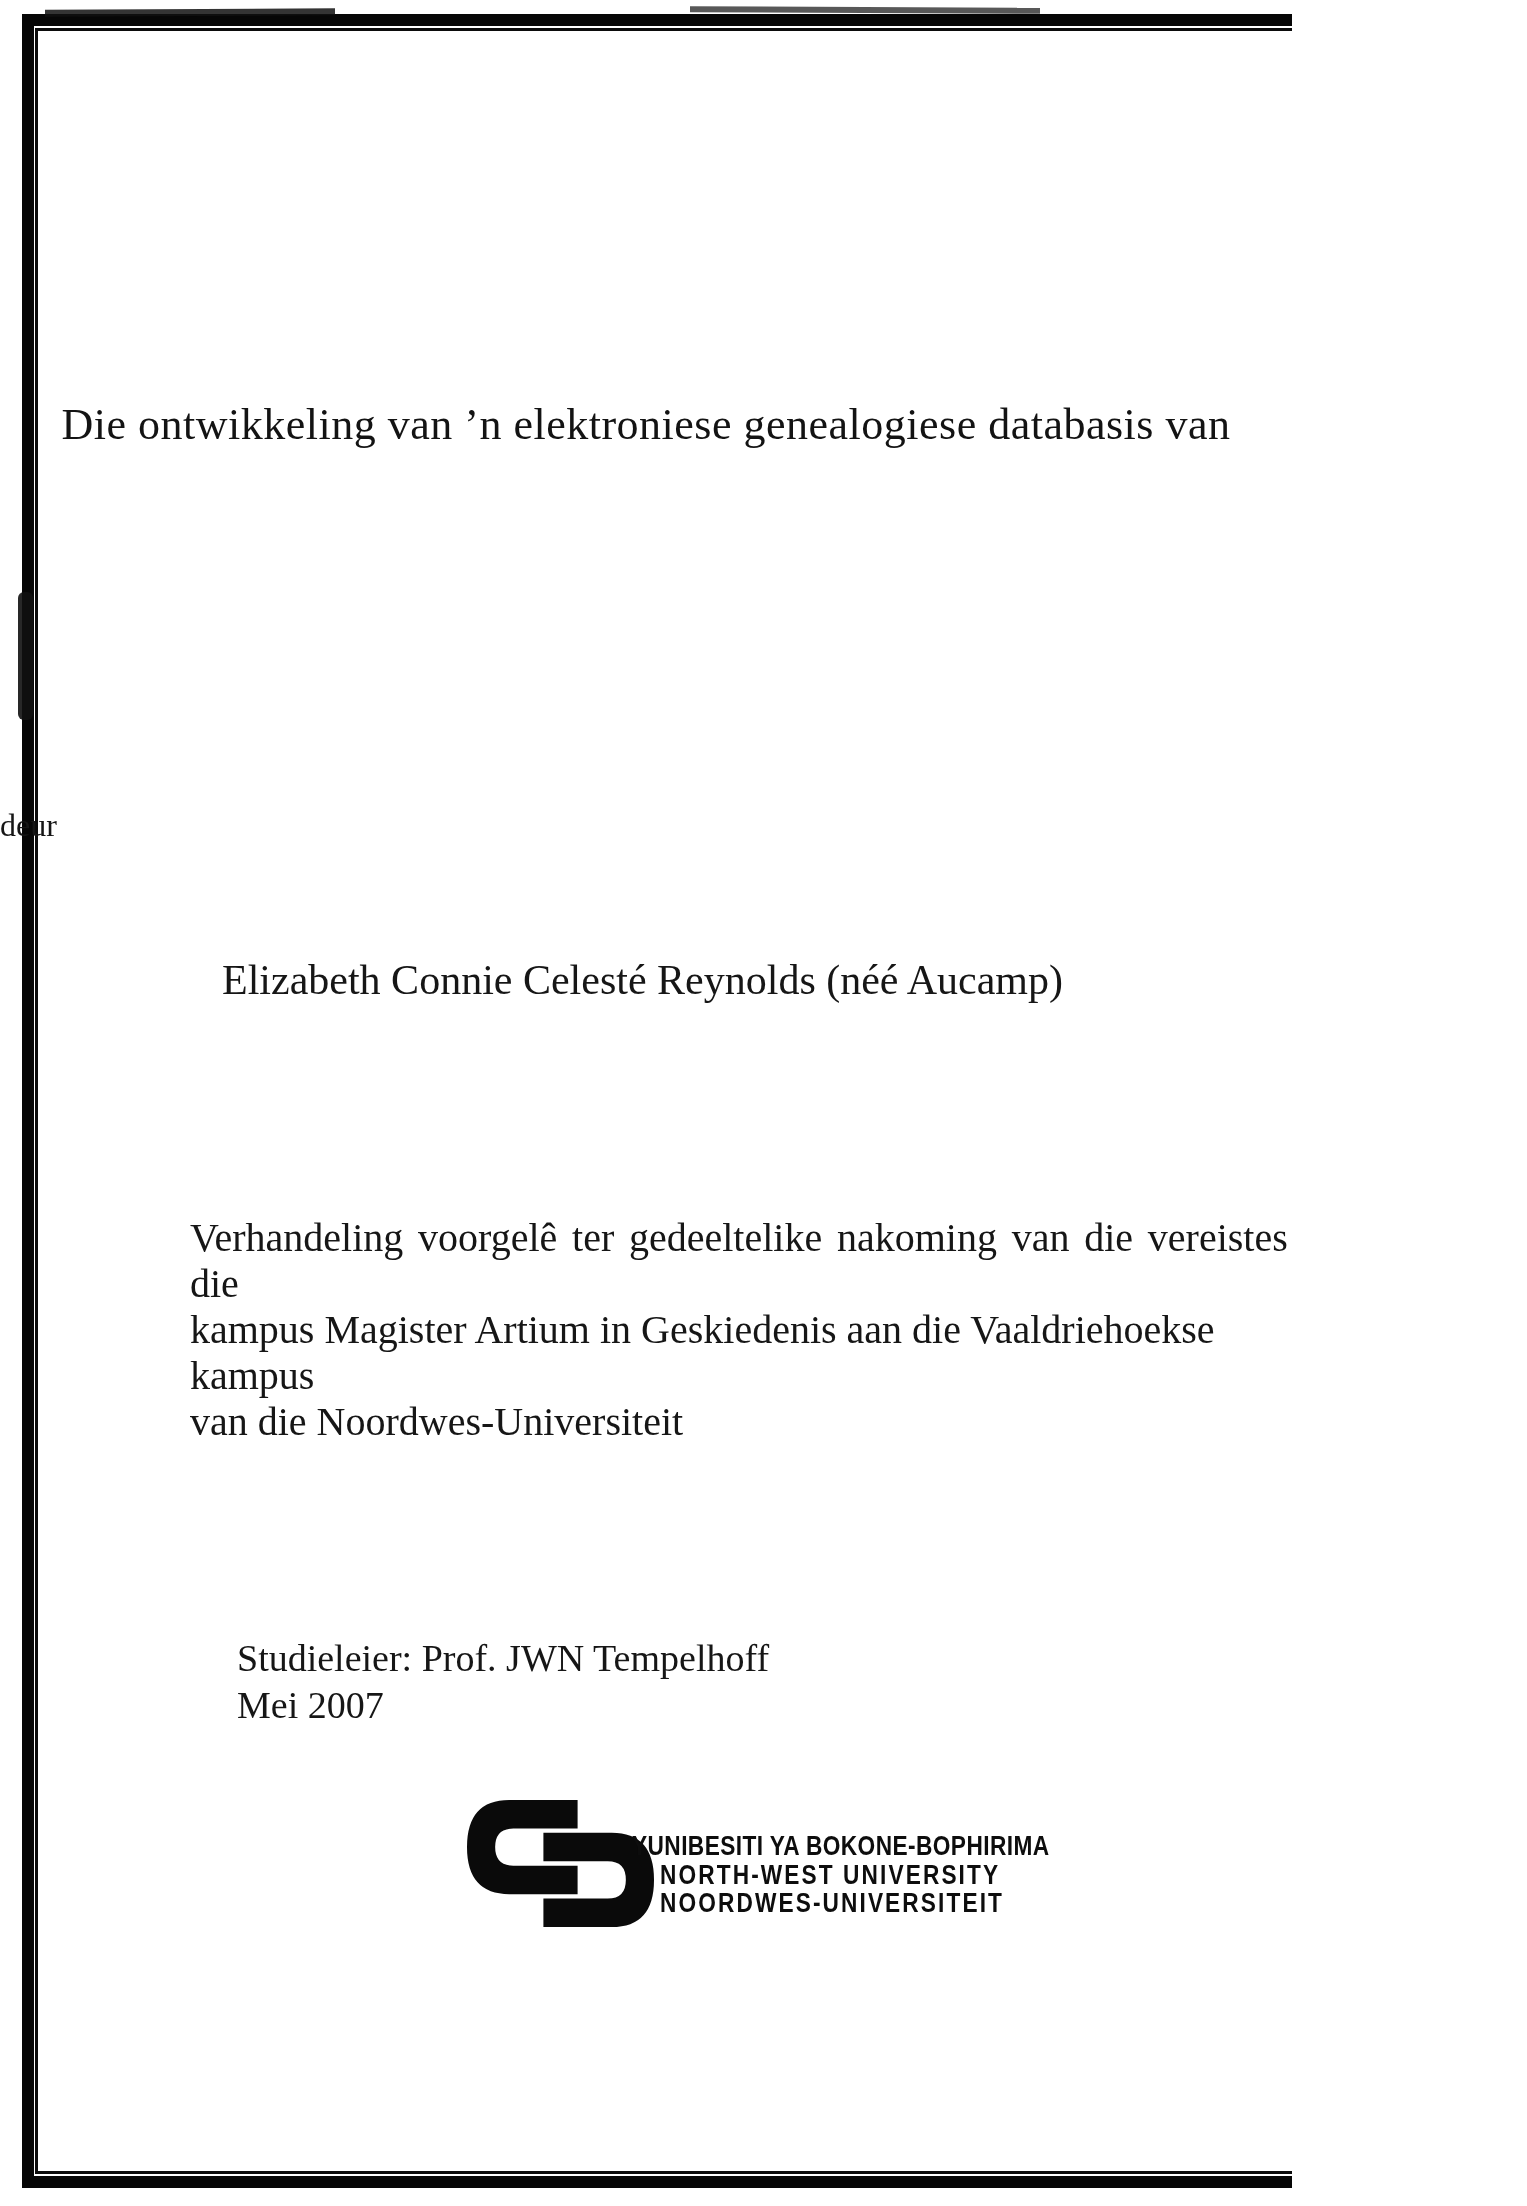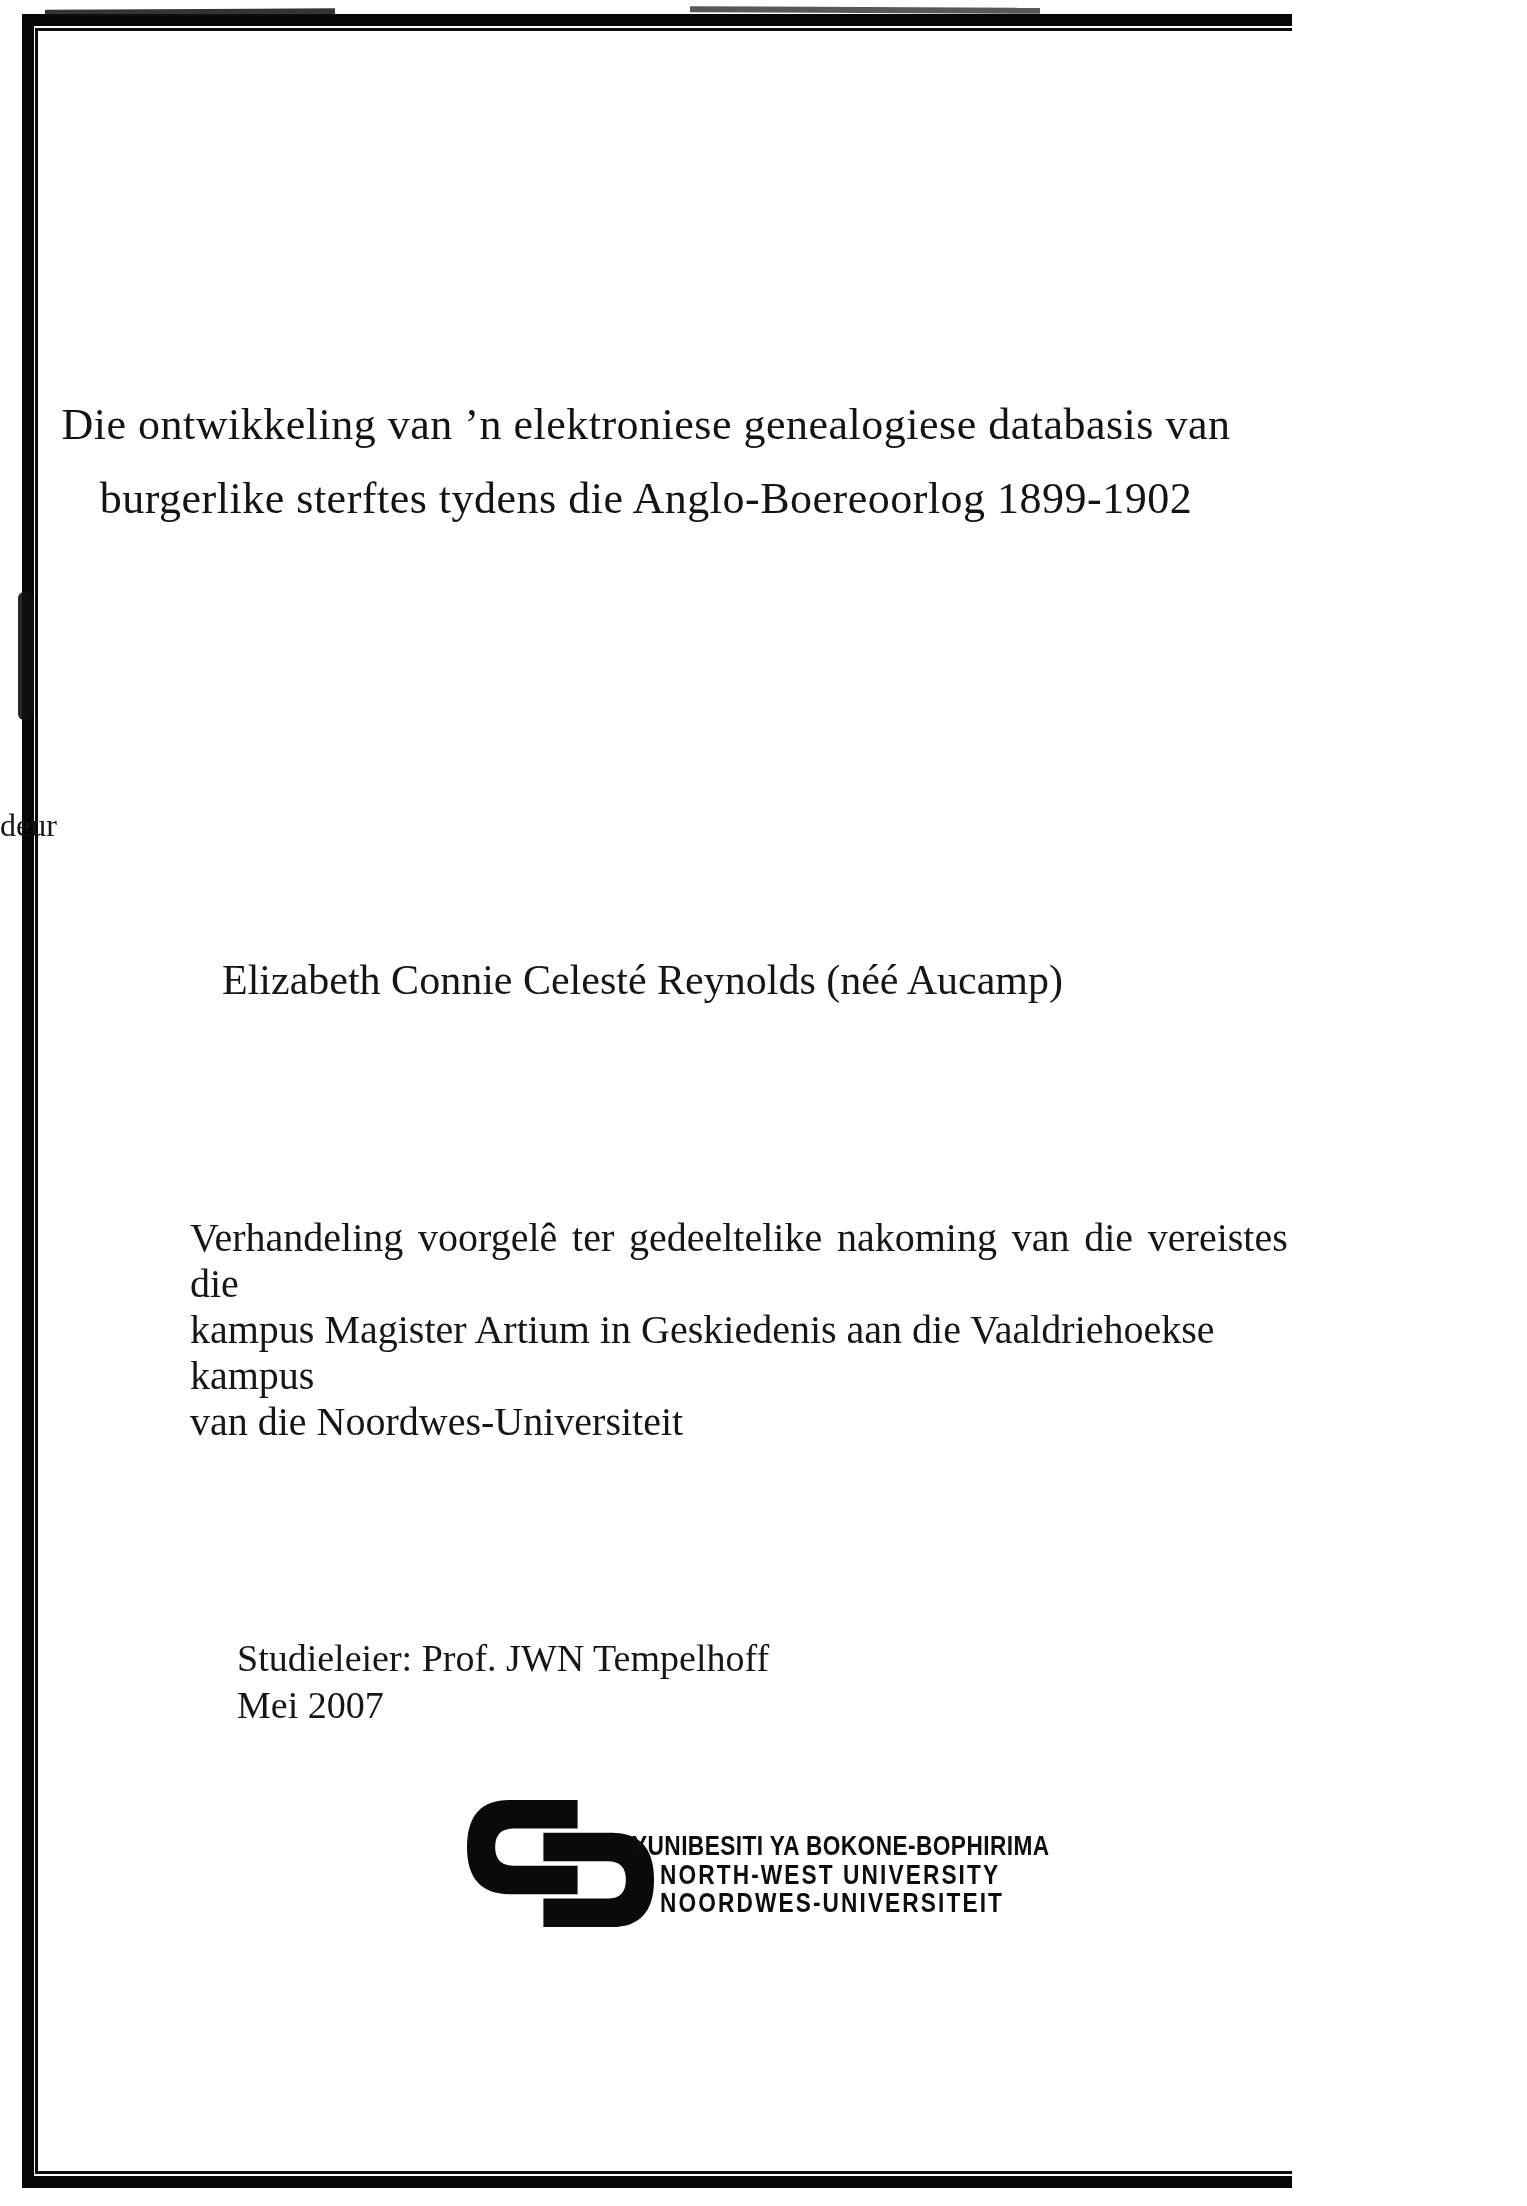--- a/index.html
+++ b/index.html
@@ -126,21 +126,20 @@
     <div class="frame-inner"></div>
   </div>
 
   <div class="artifact a1"></div>
   <div class="artifact a2"></div>
   <div class="artifact a3"></div>
   <div class="artifact a4"></div>
 
   <div class="title-block">
     <div>Die ontwikkeling van ’n elektroniese genealogiese databasis van</div>
-    <div>burgerlike sterftes tydens die Anglo-Boereoorlog 1899-1902</div>
   </div>
 
   <div class="byline">deur</div>
 
   <div class="author">Elizabeth Connie Celesté Reynolds (néé Aucamp)</div>
 
   <div class="statement">
     <div class="just">Verhandeling voorgelê ter gedeeltelike nakoming van die vereistes vir die</div>
     <div><span>kampus </span><span class="it">Magister Artium</span><span> in Geskiedenis aan die Vaaldriehoekse kampus</span></div>
     <div>van die Noordwes-Universiteit</div>

